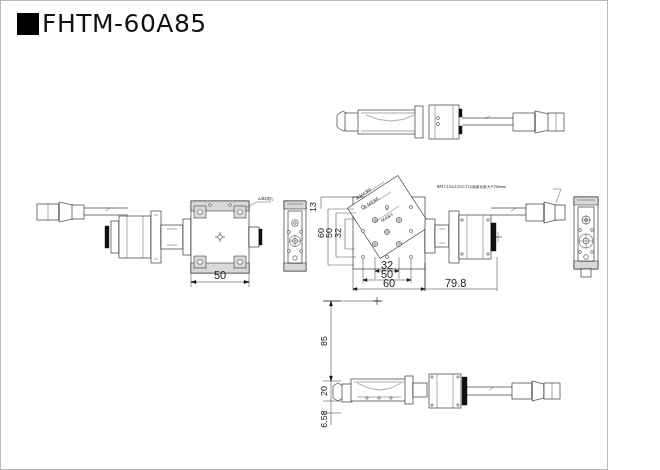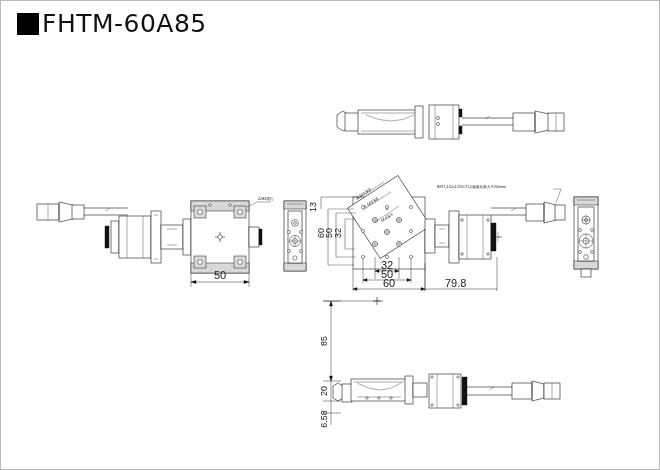--- a/index.html
+++ b/index.html
@@ -1,19 +1,19 @@
 <!DOCTYPE html>
 <html><head>
 <meta charset="utf-8">
 <title>FHTM-60A85</title>
 <style>
   html,body{margin:0;padding:0;background:#ffffff;}
   body{width:660px;height:470px;overflow:hidden;
        font-family:"Liberation Sans","DejaVu Sans",sans-serif;}
-  #page{position:relative;width:660px;height:470px;box-sizing:border-box;
+  #page{position:relative;width:608px;height:470px;box-sizing:border-box;
         background:#ffffff;border:1px solid #b9b9b9;}
   #title-bar{position:absolute;left:16px;top:10px;display:flex;align-items:center;gap:3px;}
   #title-square{width:22px;height:22px;background:#000000;display:inline-block;}
   #title-text{font-size:25px;color:#111111;letter-spacing:0.5px;line-height:1;
               font-family:"DejaVu Sans",sans-serif;}
   #canvas{position:absolute;left:0;top:0;width:660px;height:470px;}
   .dimtxt{font-size:9px;fill:#1a1a1a;font-family:"Liberation Sans",sans-serif;}
   .dimtxt-lg{font-size:11px;fill:#1a1a1a;font-family:"Liberation Sans",sans-serif;}
   .tiny{font-size:3.6px;fill:#222;font-family:"Liberation Sans",sans-serif;}
   .lead{font-size:4.4px;fill:#222;font-family:"Liberation Sans",sans-serif;}

